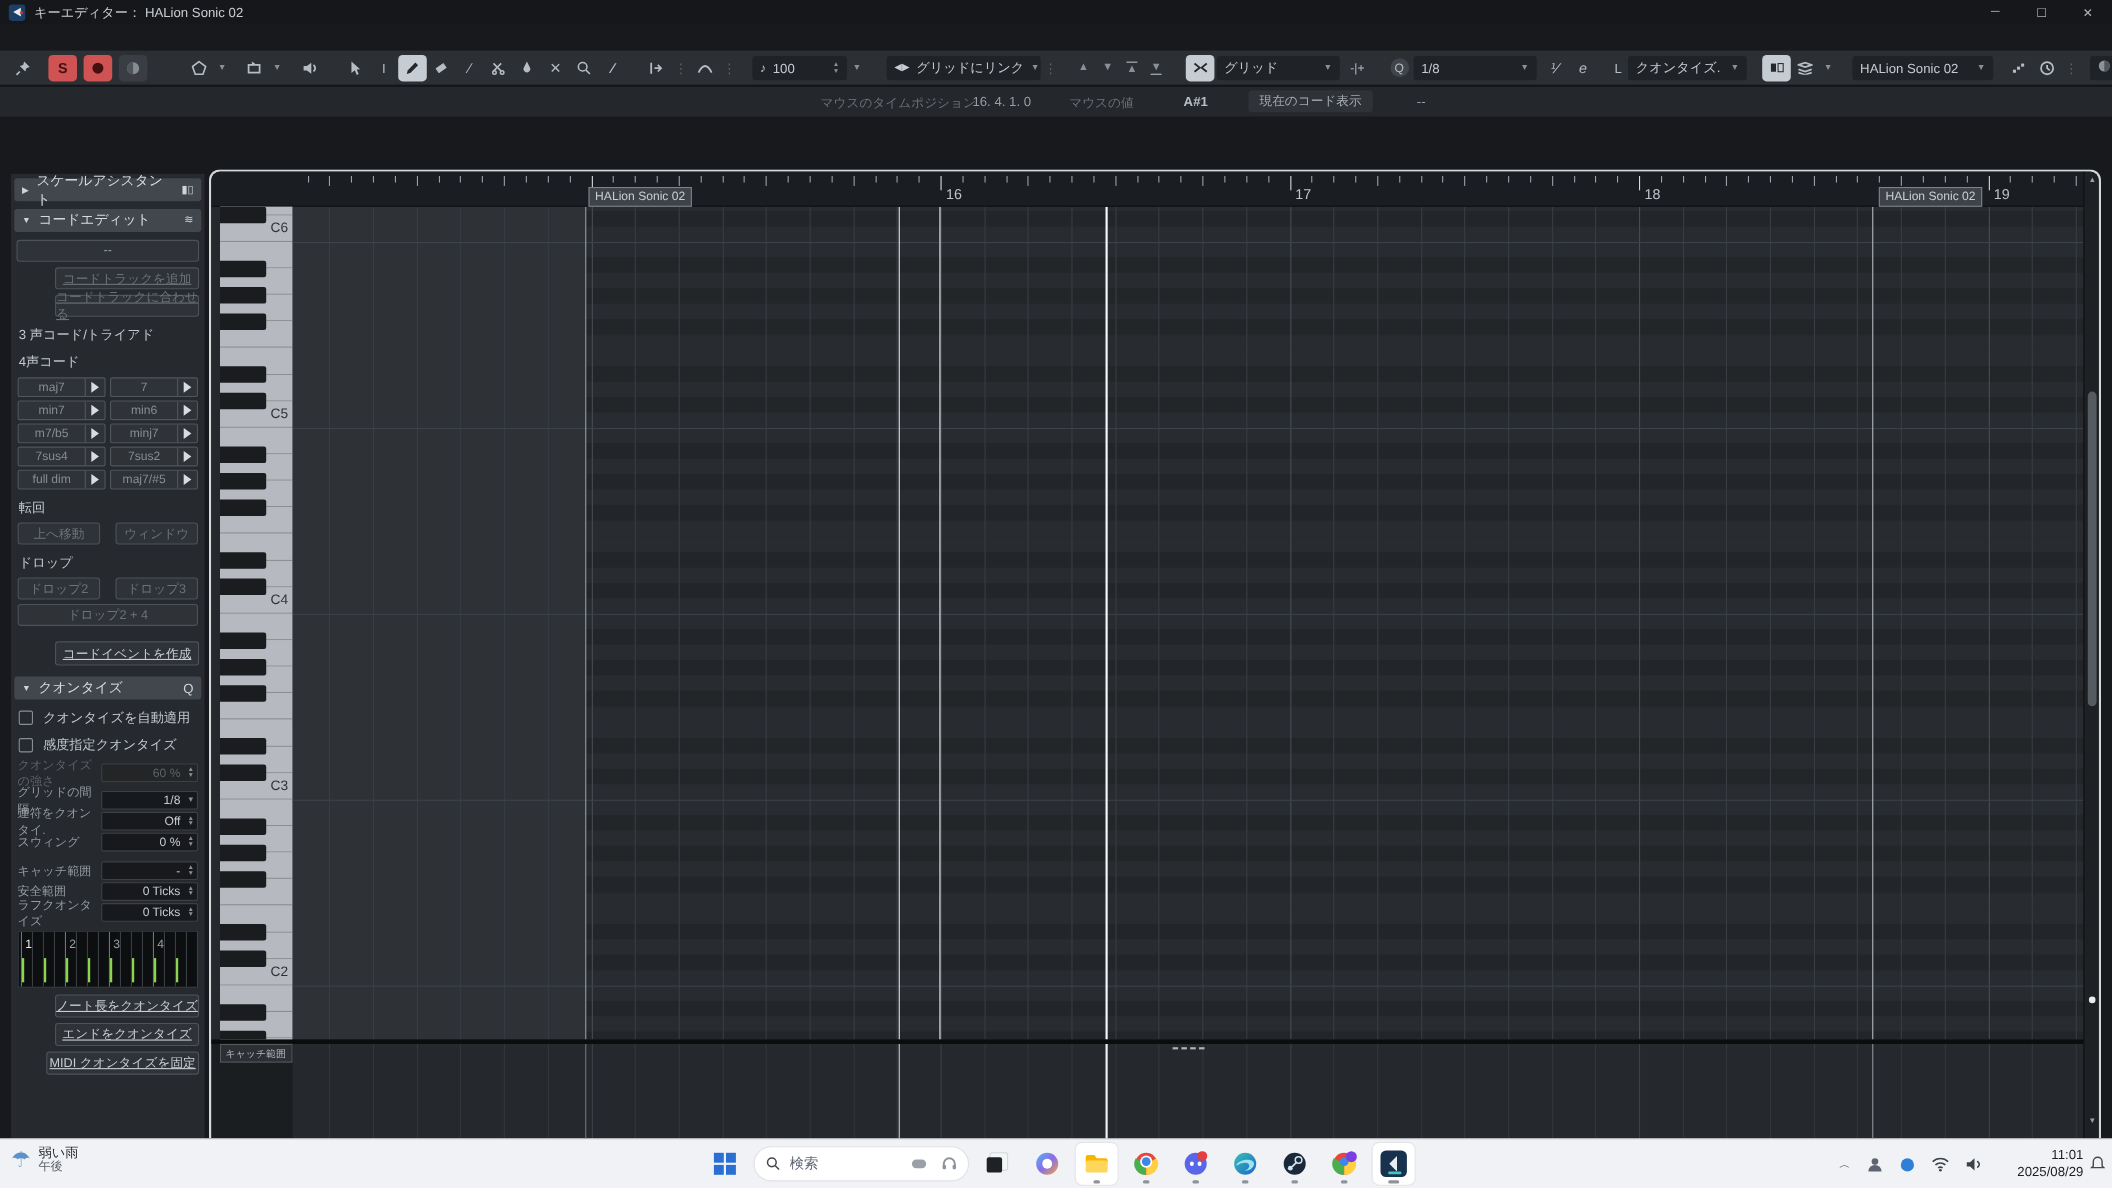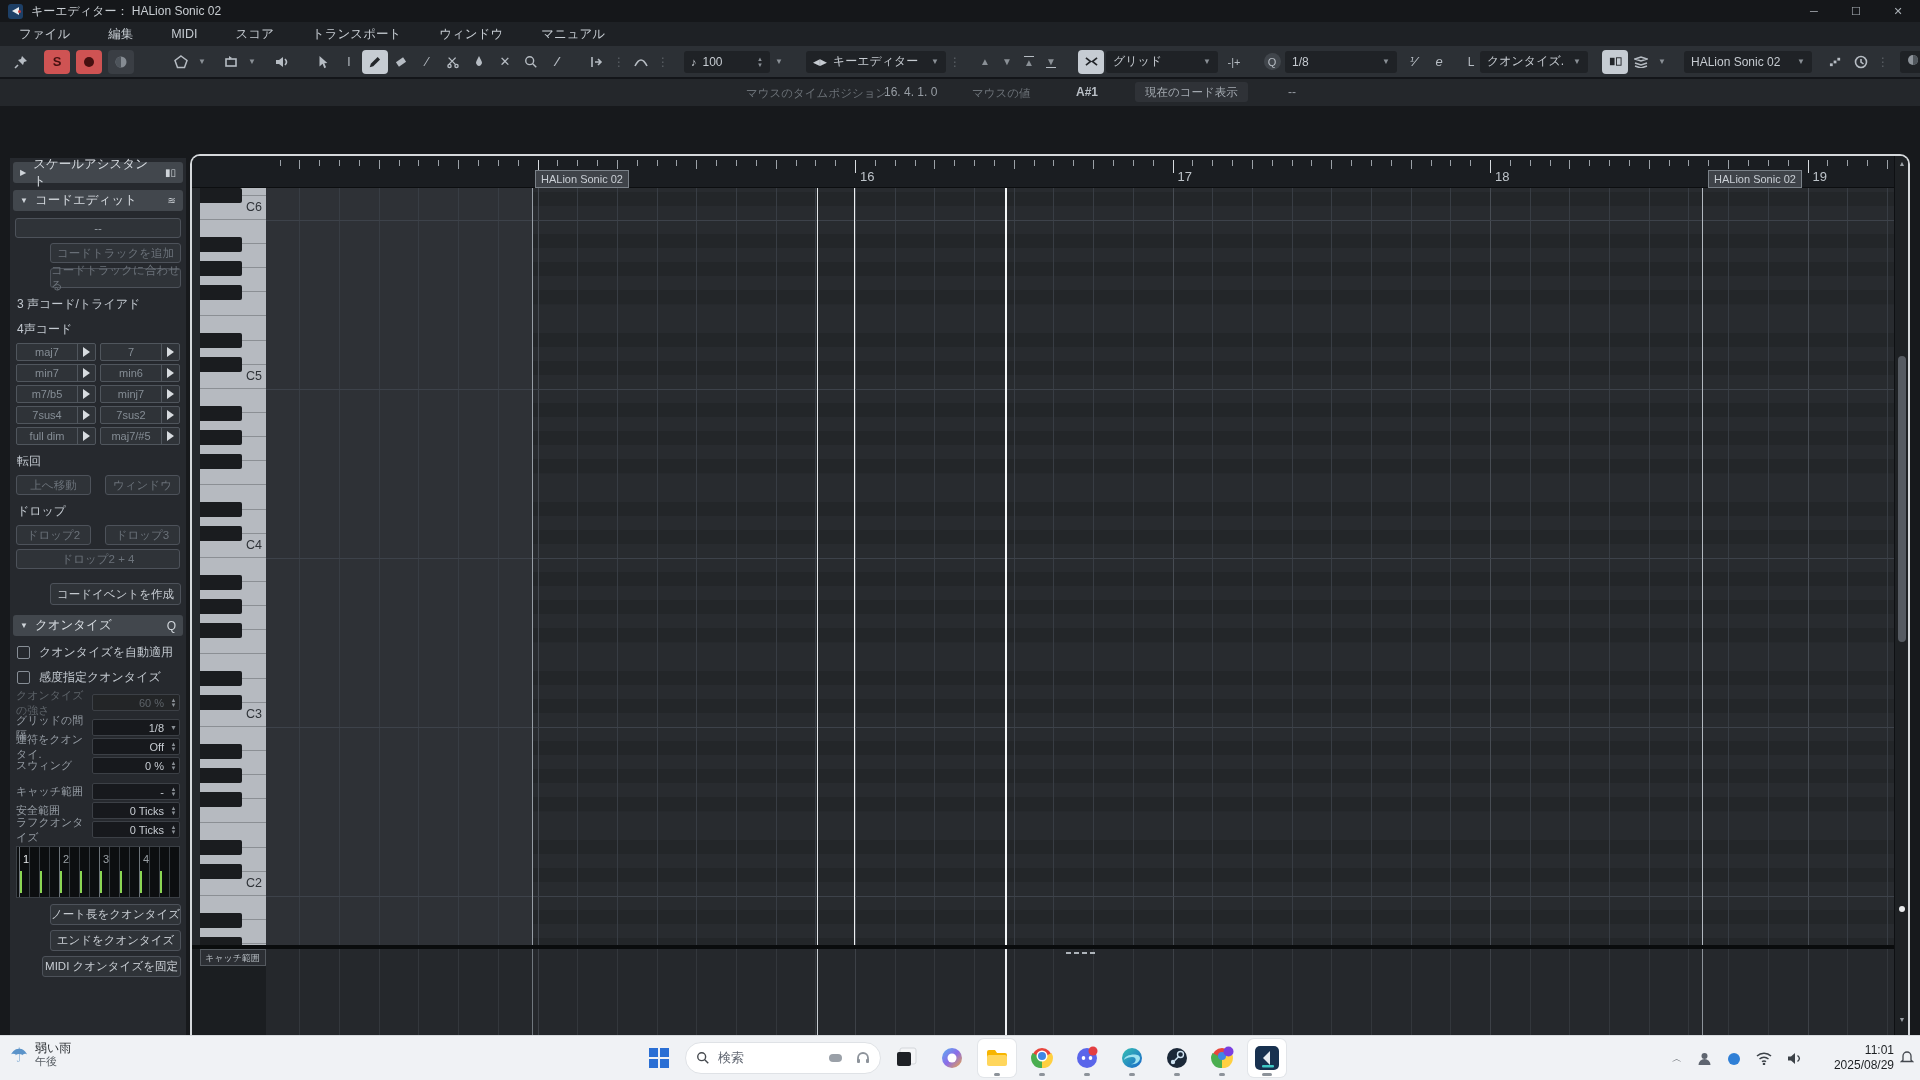--- a/index.html
+++ b/index.html
@@ -48,21 +48,21 @@
 
   
   .inspector{position:absolute;left:10px;top:158px;width:176px;height:877px;background:#26292e;
              overflow:hidden;padding-top:4px;}
   .insp-header{height:21px;background:#42474d;border-radius:3px;margin:0 3px 7px 3px;
                display:flex;align-items:center;padding:0 7px;gap:7px;font-size:12.5px;color:#d6dbe0;}
   .insp-header .hicon{margin-left:auto;font-size:10px;color:#cfd4d9;}
   .tri{font-size:8px;color:#cfd4d9;}
   .wbtn{margin:0 5px 5px 5px;height:20px;background:#2f3338;border:1px solid #4d525a;border-radius:3px;
         display:flex;align-items:center;justify-content:center;font-size:11.5px;color:#99a0a7;}
-  .wbtn.indent{margin-left:40px;}
+  .wbtn.indent{margin-left:40px;text-decoration:underline;}
   .wbtn.dim{color:#6b727a;}
   .sec-label{font-size:12px;color:#c3c9d0;margin:8px 7px 5px 7px;}
   .chordgrid{display:grid;grid-template-columns:1fr 1fr;gap:3px 4px;margin:0 6px;}
   .chord-btn{display:flex;height:18px;background:#2f3338;border:1px solid #50565d;border-radius:2px;overflow:hidden;}
   .chord-btn .lbl{flex:1;text-align:center;font-size:11px;color:#858d95;line-height:16px;}
   .chord-btn .arr{width:18px;border-left:1px solid #50565d;display:flex;align-items:center;justify-content:center;}
   .chord-btn .arr:before{content:"";border-left:7px solid #d8dce0;border-top:5px solid transparent;border-bottom:5px solid transparent;}
   .halfrow{display:flex;gap:14px;margin:0 6px 4px 6px;}
   .halfrow .wbtn{flex:1;margin:0;}
   .checkrow{display:flex;align-items:center;gap:9px;margin:8px 7px;}
@@ -142,29 +142,20 @@
   <div class="titlebar">
     <div class="appicon"></div>
     <div class="wtitle">キーエディター： HALion Sonic 02</div>
     <div class="wincontrols">
       <div class="winbtn">─</div>
       <div class="winbtn">☐</div>
       <div class="winbtn">✕</div>
     </div>
   </div>
 
-  <div class="menubar" id="menubar">
-      <div class="menu-item">ファイル</div>
-      <div class="menu-item">編集</div>
-      <div class="menu-item">MIDI</div>
-      <div class="menu-item">スコア</div>
-      <div class="menu-item">トランスポート</div>
-      <div class="menu-item">ウィンドウ</div>
-      <div class="menu-item">マニュアル</div>
-    </div>
 
   <div class="toolbar">
     <div class="tb">
       <svg width="14" height="14" viewBox="0 0 14 14">
           <path d="M8 1l5 5-3 1-1 3-5-5 3-1z" fill="currentColor"></path>
           <path d="M4 10l-3 3" class="ico"></path>
         </svg>
     </div>
     <div class="tb red" style="margin-left:10px">
         <span>S</span>
@@ -263,21 +254,21 @@
           <span>▲</span>
           <span>▼</span>
         </span>
     </div>
     <div class="tb" style="width:18px">
         <span class="caret">▼</span>
       </div>
 
     <div class="dd" style="margin-left:18px;width:140px">
       <span style="font-size:9px">◀▶</span>
-      <span style="flex:1">キーエディター</span>
+      <span style="flex:1">グリッドにリンク</span>
       <span class="caret">▼</span>
     </div>
     <div class="vsep">⋮</div>
 
     <div class="tb" style="margin-left:10px;width:22px">
         <span class="caret" style="font-size:10px">▲</span>
       </div>
     <div class="tb" style="width:22px">
         <span class="caret" style="font-size:10px">▼</span>
       </div>

